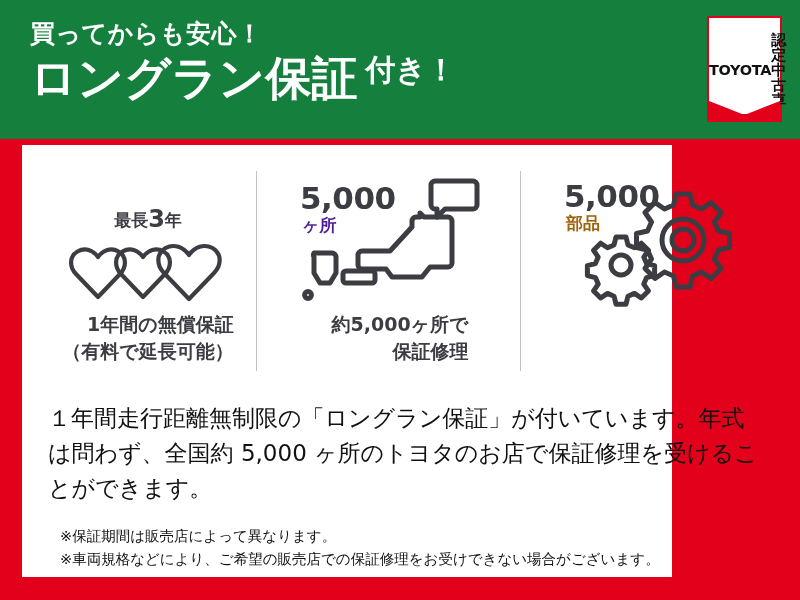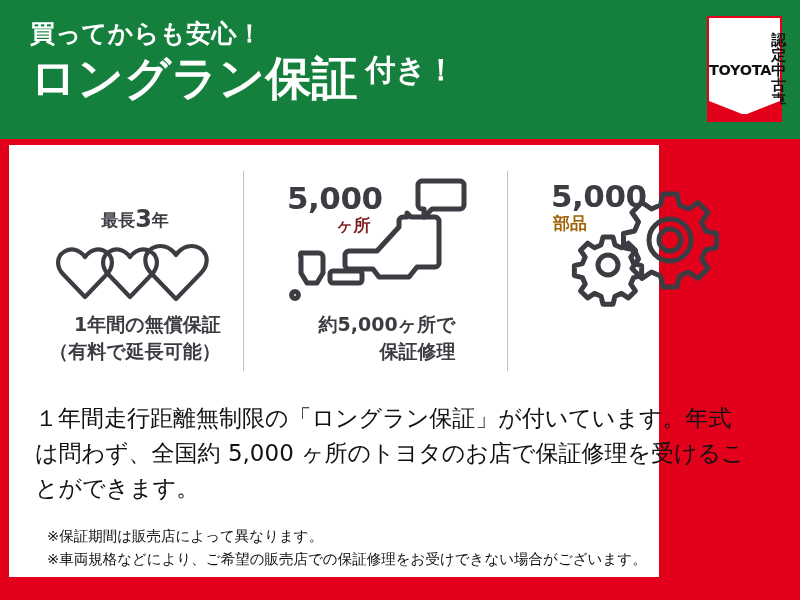--- a/index.html
+++ b/index.html
@@ -100,21 +100,21 @@
     position: absolute;
     left: 0;
     bottom: 0;
     width: 100%;
     height: 22px;
   }
 
   
   #panel {
     position: absolute;
-    left: 9px;
+    left: 22px;
     top: 145px;
     width: 650px;
     height: 432px;
     background: #ffffff;
   }
 
   
   #features {
     position: absolute;
     left: 0;
@@ -180,25 +180,24 @@
     color: #3b3d43;
     font-weight: bold;
     font-size: 31px;
     line-height: 1;
     letter-spacing: -0.5px;
   }
   #col2-unit {
     position: absolute;
     left: 28px;
     top: 58px;
-    color: #7f1d1d;
+    color: #4c1d95;
     font-weight: bold;
     font-size: 17px;
     line-height: 1;
-    margin-left: 47px;
   }
   #japan-icon {
     position: absolute;
     left: 26px;
     top: 16px;
     width: 192px;
     height: 132px;
   }
 
   

